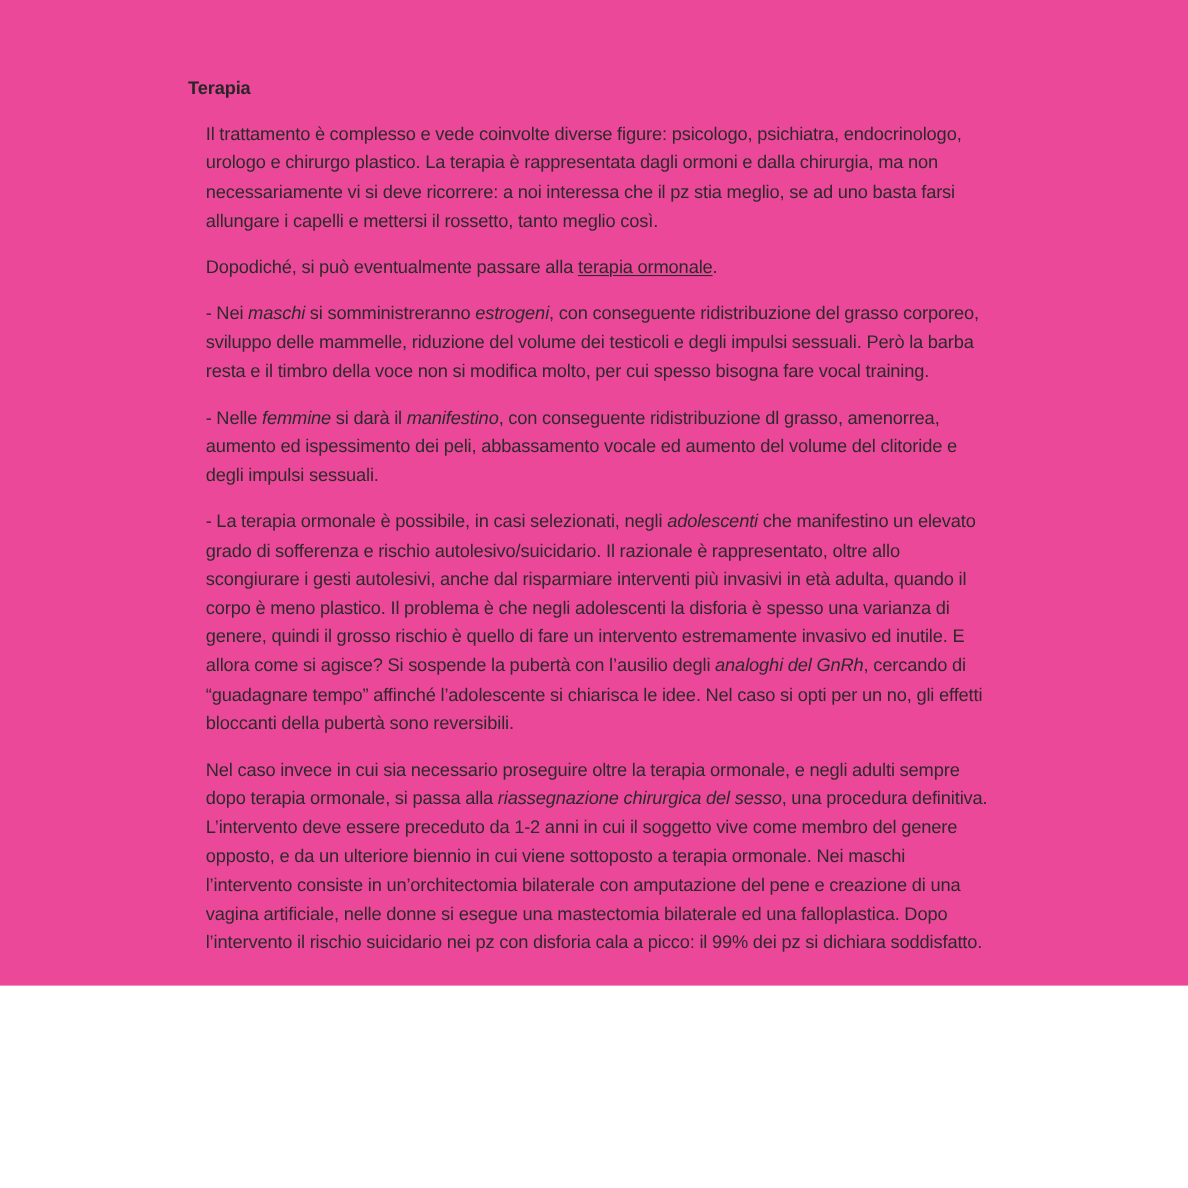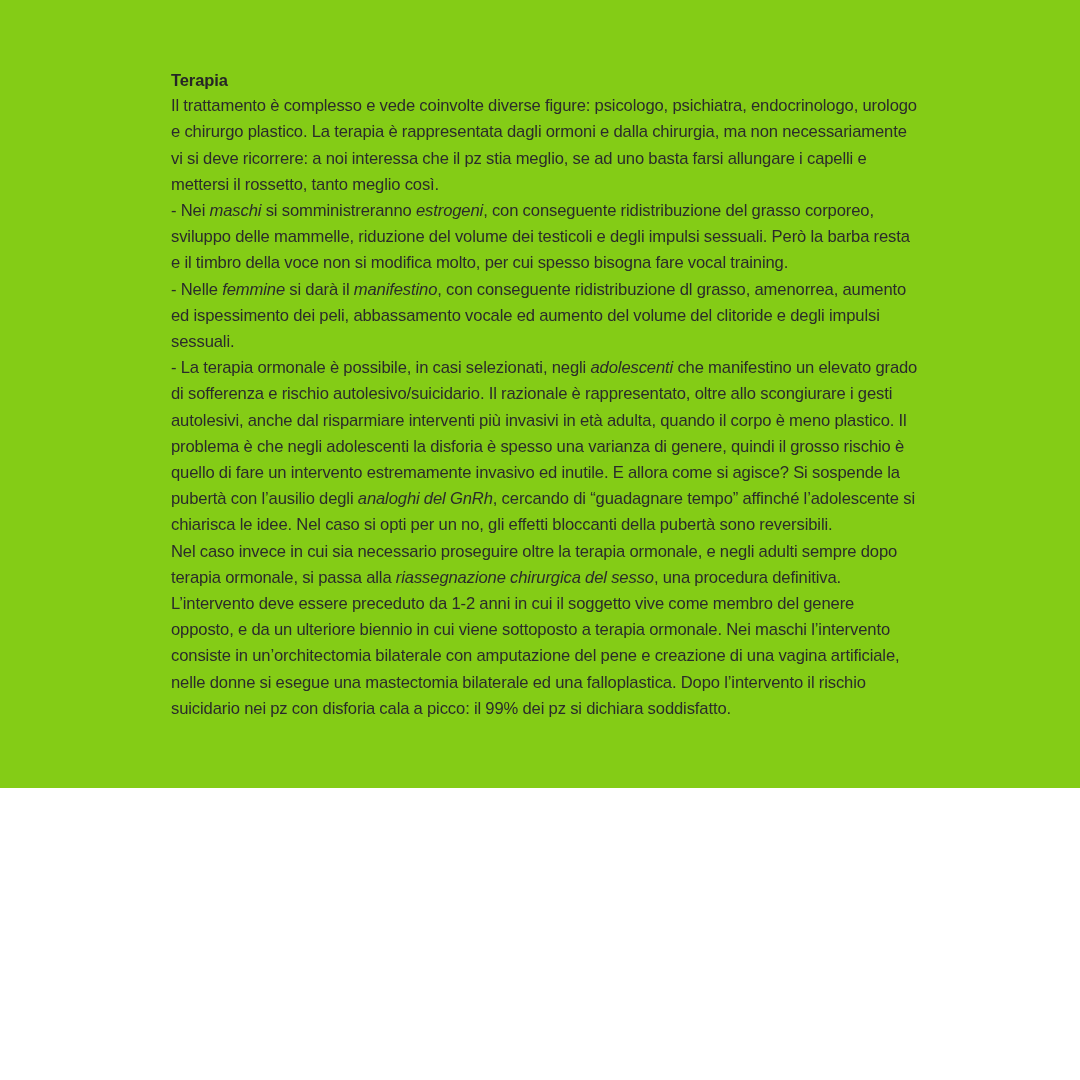--- a/index.html
+++ b/index.html
@@ -10,22 +10,22 @@
   }
   body {
     width: 1080px;
     height: 1080px;
     overflow: hidden;
     font-family: "Liberation Sans", "DejaVu Sans", sans-serif;
   }
   .page {
     position: relative;
     width: 1080px;
-    height: 788px;
-    background: #84cc16;
+    height: 896px;
+    background: #ec4899;
     box-sizing: border-box;
   }
   .doc-body {
     position: absolute;
     left: 171px;
     top: 67px;
     width: 748px;
   }
   .heading {
     font-size: 16.5px;
@@ -33,21 +33,21 @@
     color: #262626;
     line-height: 26.2px;
     letter-spacing: -0.1px;
     margin: 0 0 0 0;
   }
   .para {
     font-size: 16.6px;
     color: #2b2b2b;
     line-height: 26.2px;
     letter-spacing: -0.12px;
-    margin: 0;
+    margin: 16px;
     text-align: left;
     word-spacing: -0.2px;
   }
   .ital {
     font-style: italic;
     text-align: right;
   }
   .undl {
     text-decoration: underline;
     text-underline-offset: 2px;
@@ -55,19 +55,20 @@
   }
 </style>
 </head>
 <body>
 
 <div class="page">
   <div class="doc-body">
     <h1 class="heading">Terapia</h1>
     <div id="paragraph-container">
         <p class="para"><span>Il trattamento è complesso e vede coinvolte diverse figure: psicologo, psichiatra, endocrinologo, urologo e chirurgo plastico. La terapia è rappresentata dagli ormoni e dalla chirurgia, ma non necessariamente vi si deve ricorrere: a noi interessa che il pz stia meglio, se ad uno basta farsi allungare i capelli e mettersi il rossetto, tanto meglio così.</span></p>
+        <p class="para"><span>Dopodiché, si può eventualmente passare alla </span><span class="undl">terapia ormonale</span><span>.</span></p>
         <p class="para"><span>- Nei </span><span class="ital">maschi</span><span> si somministreranno </span><span class="ital">estrogeni</span><span>, con conseguente ridistribuzione del grasso corporeo, sviluppo delle mammelle, riduzione del volume dei testicoli e degli impulsi sessuali. Però la barba resta e il timbro della voce non si modifica molto, per cui spesso bisogna fare vocal training.</span></p>
         <p class="para"><span>- Nelle </span><span class="ital">femmine</span><span> si darà il </span><span class="ital">manifestino</span><span>, con conseguente ridistribuzione dl grasso, amenorrea, aumento ed ispessimento dei peli, abbassamento vocale ed aumento del volume del clitoride e degli impulsi sessuali.</span></p>
         <p class="para"><span>- La terapia ormonale è possibile, in casi selezionati, negli </span><span class="ital">adolescenti</span><span> che manifestino un elevato grado di sofferenza e rischio autolesivo/suicidario. Il razionale è rappresentato, oltre allo scongiurare i gesti autolesivi, anche dal risparmiare interventi più invasivi in età adulta, quando il corpo è meno plastico. Il problema è che negli adolescenti la disforia è spesso una varianza di genere, quindi il grosso rischio è quello di fare un intervento estremamente invasivo ed inutile. E allora come si agisce? Si sospende la pubertà con l’ausilio degli </span><span class="ital">analoghi del GnRh</span><span>, cercando di “guadagnare tempo” affinché l’adolescente si chiarisca le idee. Nel caso si opti per un no, gli effetti bloccanti della pubertà sono reversibili.</span></p>
         <p class="para"><span>Nel caso invece in cui sia necessario proseguire oltre la terapia ormonale, e negli adulti sempre dopo terapia ormonale, si passa alla </span><span class="ital">riassegnazione chirurgica del sesso</span><span>, una procedura definitiva. L’intervento deve essere preceduto da 1-2 anni in cui il soggetto vive come membro del genere opposto, e da un ulteriore biennio in cui viene sottoposto a terapia ormonale. Nei maschi l’intervento consiste in un’orchitectomia bilaterale con amputazione del pene e creazione di una vagina artificiale, nelle donne si esegue una mastectomia bilaterale ed una falloplastica. Dopo l’intervento il rischio suicidario nei pz con disforia cala a picco: il 99% dei pz si dichiara soddisfatto.</span></p>
       </div>
   </div>
 </div>
 
 </body></html>

